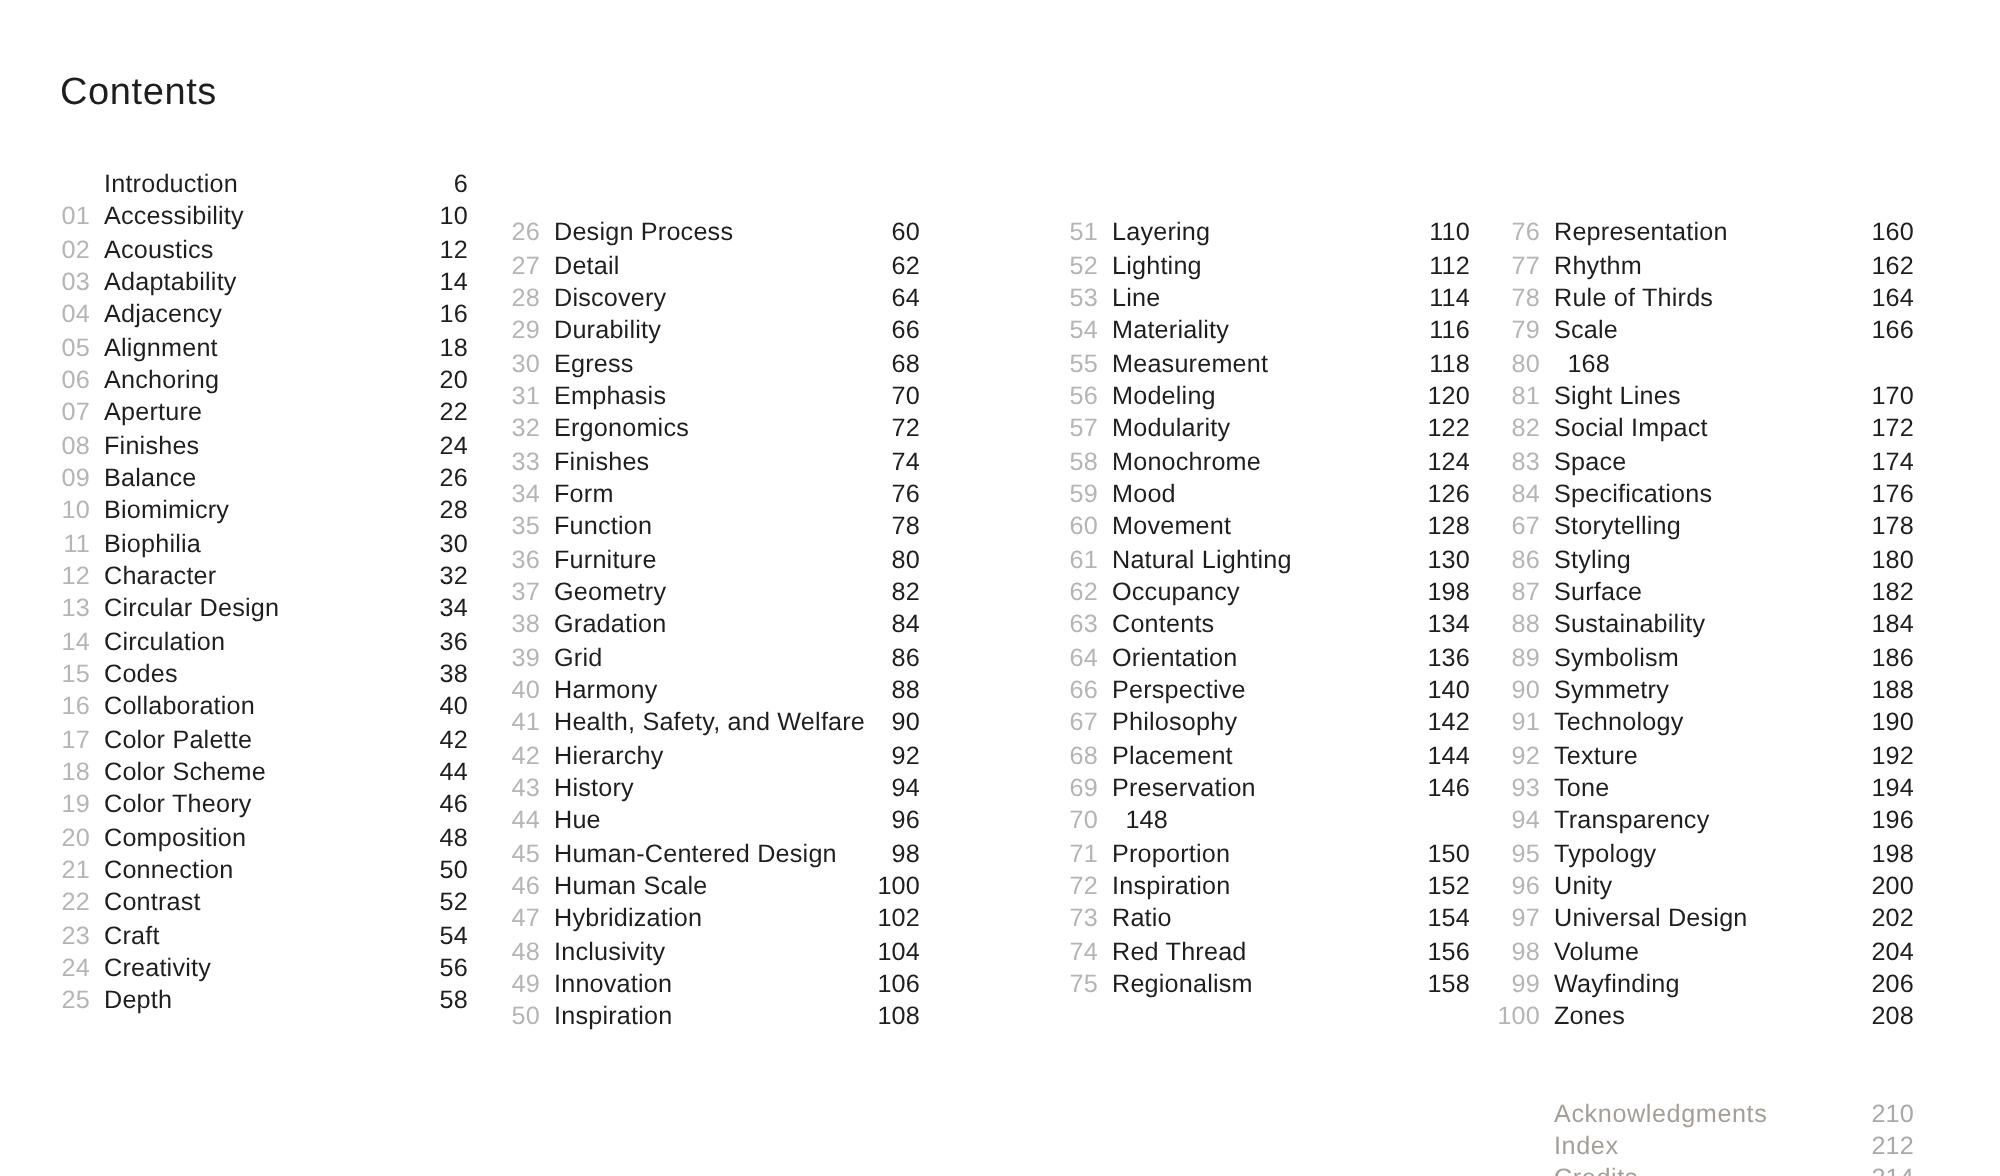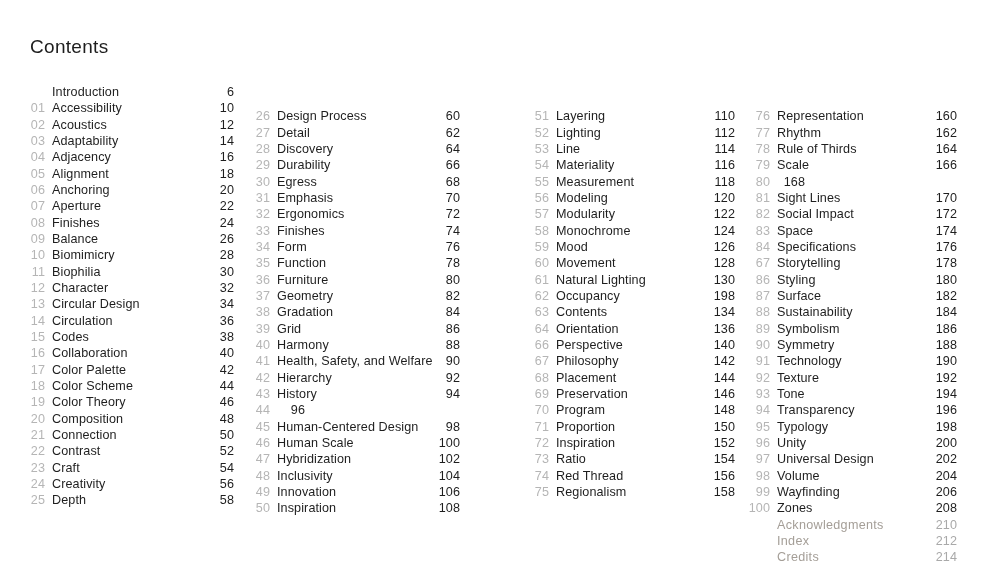--- a/index.html
+++ b/index.html
@@ -64,20 +64,21 @@
     text-align: right;
     color: var(--ink, #1e1e1e);
   }
   .row.muted .entry-title {
     font-family: Liberation Sans, sans-serif;
     color: var(--muted-ink, #a49e97);
     letter-spacing: 0.3px;
   }
   .row.muted .page {
     color: var(--muted-page, #a9a9a9);
+    margin-top: 32px;
   }
 </style>
 </head>
 <body>
 
 <div class="spread" style="--bg: #ffffff; --ink: #1e1e1e; --num: #b5b5b5; --muted-ink: #a49e97; --muted-page: #a9a9a9;">
   <h1 class="page-title">Contents</h1>
   <div class="toc">
     <div class="toc-column" id="toc-column-1">
         <div class="row">
@@ -297,20 +298,21 @@
           <span class="entry-title">Hierarchy</span>
           <span class="page">92</span>
         </div>
         <div class="row">
           <span class="num">43</span>
           <span class="entry-title">History</span>
           <span class="page">94</span>
         </div>
         <div class="row">
           <span class="num">44</span>
+          <span class="entry-title">Hue</span>
           <span class="page">96</span>
         </div>
         <div class="row">
           <span class="num">45</span>
           <span class="entry-title">Human-Centered Design</span>
           <span class="page">98</span>
         </div>
         <div class="row">
           <span class="num">46</span>
           <span class="entry-title">Human Scale</span>
@@ -423,21 +425,20 @@
           <span class="entry-title">Placement</span>
           <span class="page">144</span>
         </div>
         <div class="row">
           <span class="num">69</span>
           <span class="entry-title">Preservation</span>
           <span class="page">146</span>
         </div>
         <div class="row">
           <span class="num">70</span>
-          <span class="entry-title">Program</span>
           <span class="page">148</span>
         </div>
         <div class="row">
           <span class="num">71</span>
           <span class="entry-title">Proportion</span>
           <span class="page">150</span>
         </div>
         <div class="row">
           <span class="num">72</span>
           <span class="entry-title">Inspiration</span>

